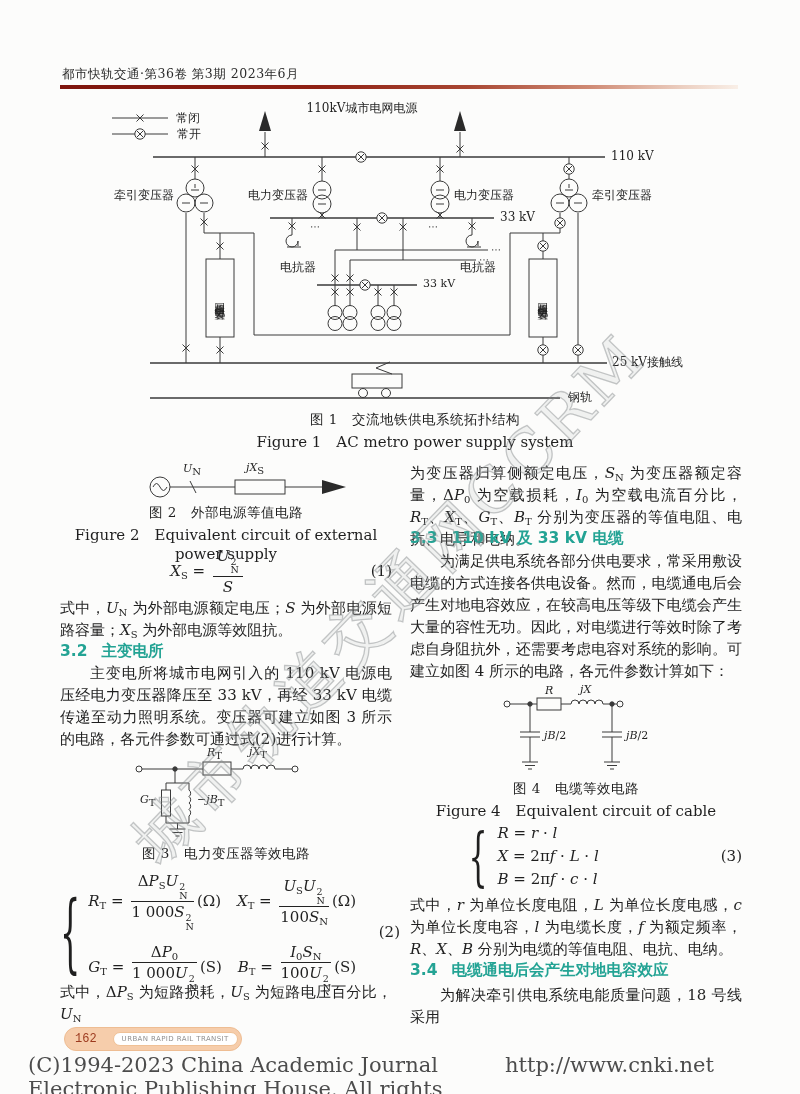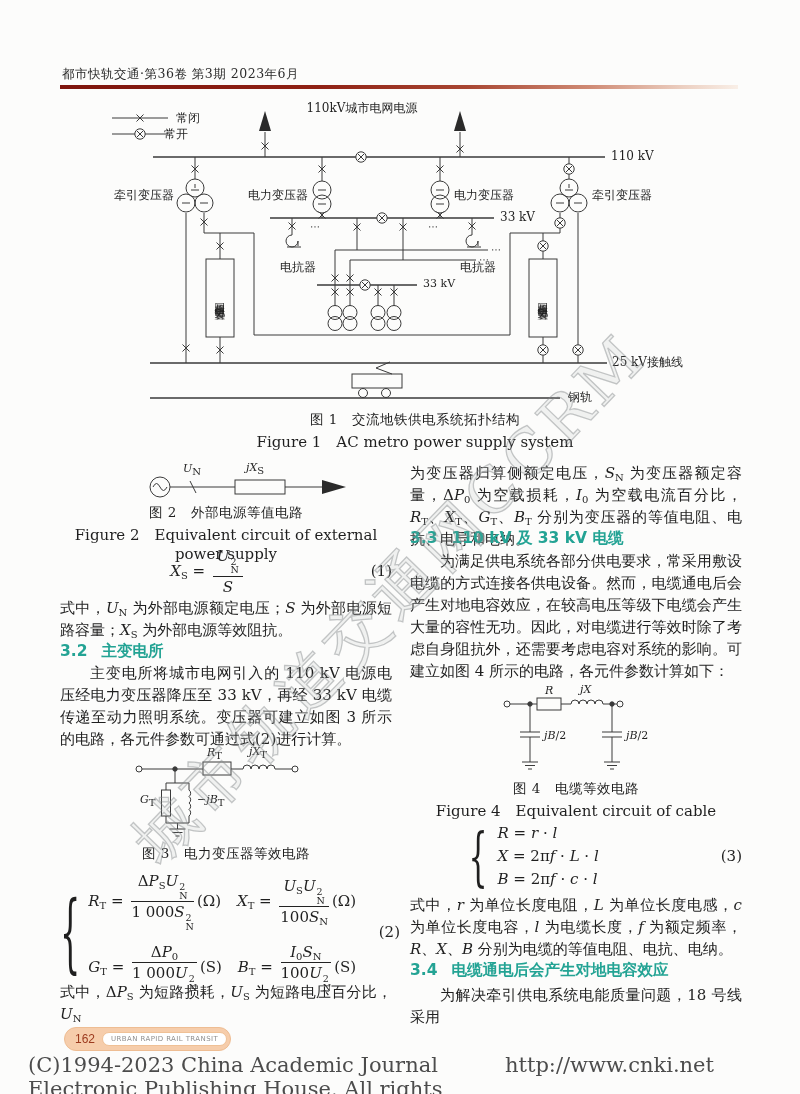--- a/index.html
+++ b/index.html
@@ -30,21 +30,21 @@
   .eqnum{width:36px;text-align:right;font-size:15px}
   .brace{display:inline-block;transform-origin:center;font-weight:300}
   .eqcol{flex:1;display:flex;flex-direction:column}
   .eqrow{display:flex;justify-content:space-around;align-items:center}
   
   .jheader{position:absolute;left:62px;top:66px;font-size:12.5px;color:#2b2b2b;letter-spacing:.5px}
   .hrule{position:absolute;left:60px;top:85px;width:678px;height:4px;
          background:linear-gradient(90deg,#7e150d 0%,#8f2114 38%,#a84632 60%,#cf8a74 78%,#ecd0c2 92%,#f9efe7 100%)}
   .badge{position:absolute;left:64px;top:1027px;display:inline-flex;align-items:center;height:22px;
          background:#f6cdab;border:1px solid #eebd93;border-radius:12px;padding:0 3px 0 10px}
-  .badge .num{font-family:Liberation Sans, sans-serif;font-size:12px;color:#9c3a1e;margin-right:7px}
+  .badge .num{font-family:Liberation Mono, monospace;font-size:12px;color:#9c3a1e;margin-right:16px}
   .badge .pill{background:#fff;border:1px solid #f0c196;border-radius:9px;padding:2px 8px;
                font-family:"DejaVu Sans","Liberation Sans",sans-serif;font-size:7px;letter-spacing:.4px;color:#8f8f8f}
   .copyright{position:absolute;left:28px;top:1053px;width:686px;display:flex;justify-content:space-between;
              font-size:21px;color:#4c4c4c}
   .wm{position:absolute;left:-55px;top:556px;width:890px;text-align:center;transform:rotate(-46deg);
       font-size:62px;letter-spacing:6px;pointer-events:none;z-index:30;
       color:rgba(160,165,168,.12);-webkit-text-stroke:1.3px rgba(130,135,138,.45);font-family:"DejaVu Serif",serif}
 </style>
 </head>
 <body>
@@ -215,21 +215,21 @@
         <circle cx="612" cy="704" r="2.2" fill="#3a3a3a"></circle>
       <circle cx="620" cy="704" r="3"></circle>
       <path d="M530,704 V732 M520,732 H540 M520,737 H540 M530,737 V762"></path>
       <use href="#gnd" x="530" y="762"></use>
       <path d="M612,704 V732 M602,732 H622 M602,737 H622 M612,737 V762"></path>
       <use href="#gnd" x="612" y="762"></use>
     </g>
   </svg>
 
   <div class="figlabel" style="left:176px;top:112px">常闭</div>
-  <div class="figlabel" style="left:164px;top:128px">常开</div>
+  <div class="figlabel" style="left:177px;top:128px">常开</div>
   <div class="figlabel" style="left:282px;top:102px;width:160px;text-align:center">110kV城市电网电源</div>
   <div class="figlabel" style="left:611px;top:150px">110 kV</div>
   <div class="figlabel" style="left:102px;top:189px;width:72px;text-align:right">牵引变压器</div>
   <div class="figlabel" style="left:236px;top:189px;width:72px;text-align:right">电力变压器</div>
   <div class="figlabel" style="left:454px;top:189px">电力变压器</div>
   <div class="figlabel" style="left:592px;top:189px">牵引变压器</div>
   <div class="figlabel" style="left:500px;top:211px">33 kV</div>
   <div class="figlabel" style="left:268px;top:261px;width:60px;text-align:center">电抗器</div>
   <div class="figlabel" style="left:448px;top:261px;width:60px;text-align:center">电抗器</div>
   <div class="figlabel" style="left:423px;top:278px;font-size:11px">33 kV</div>

